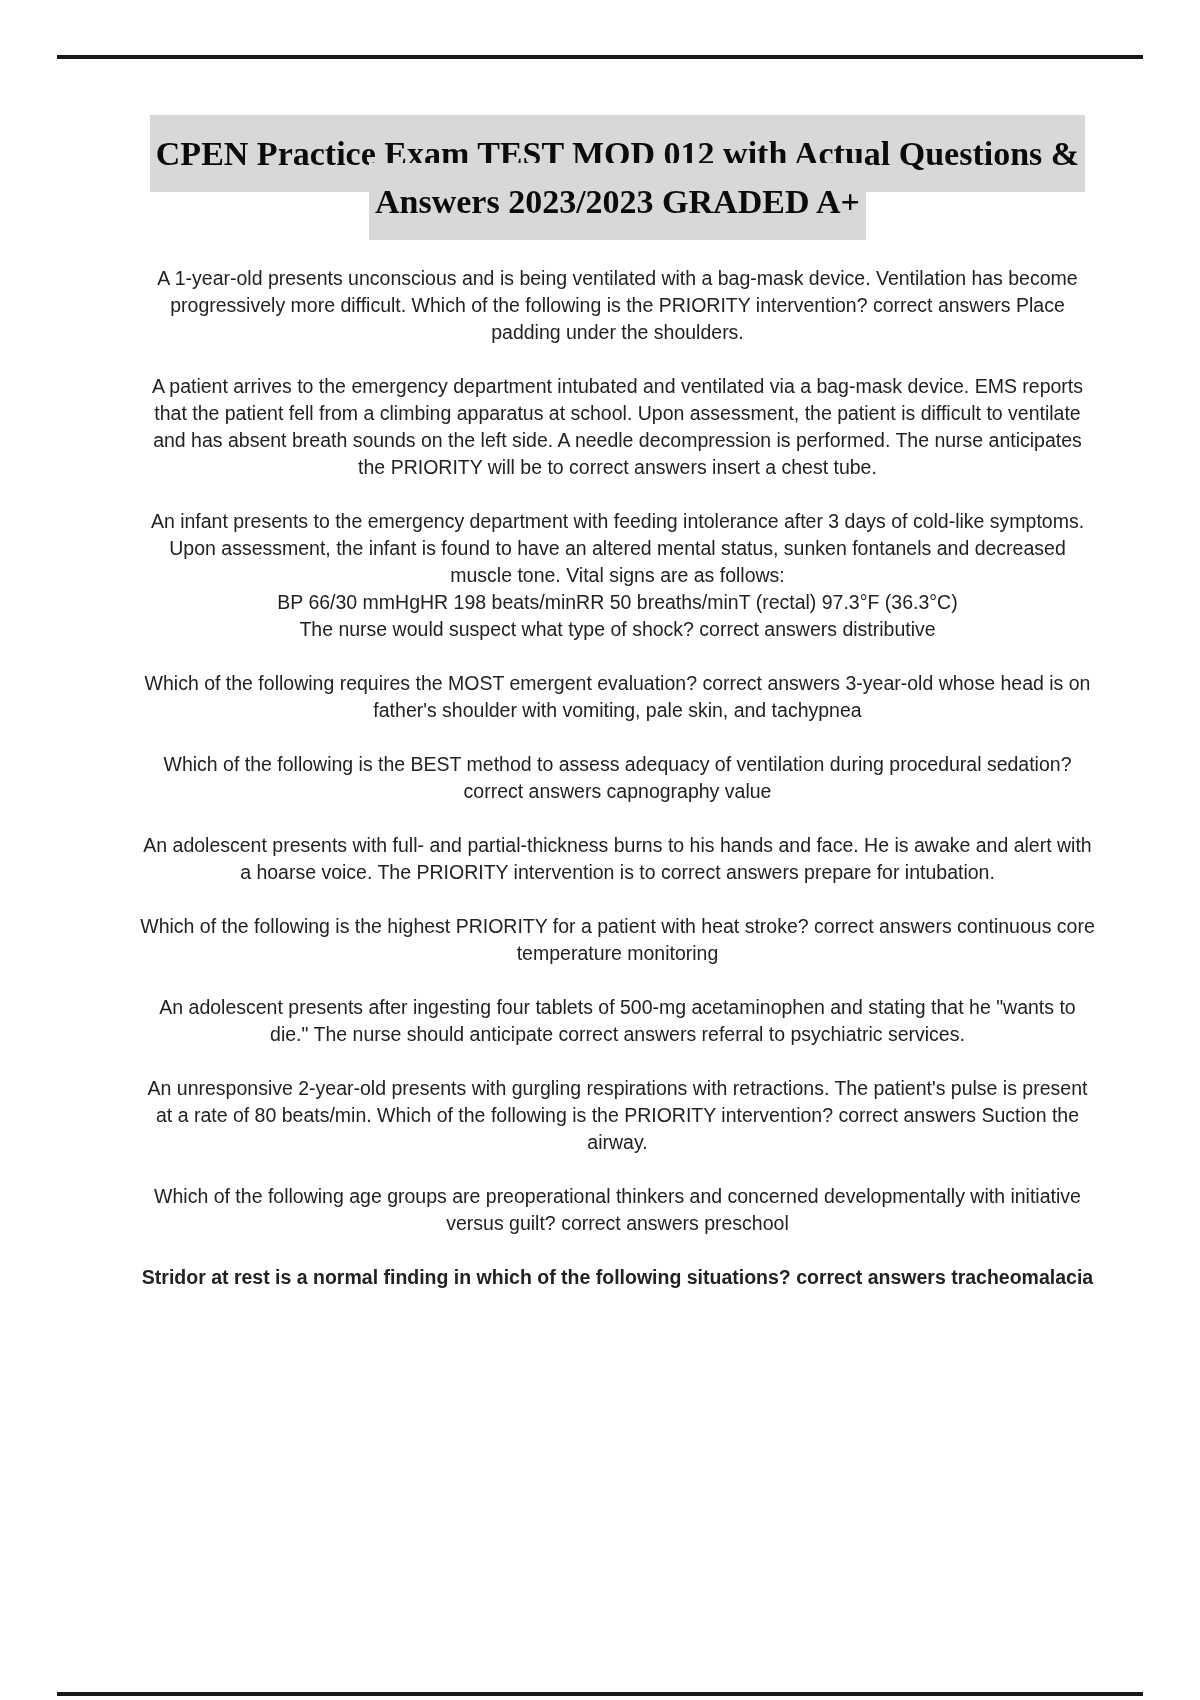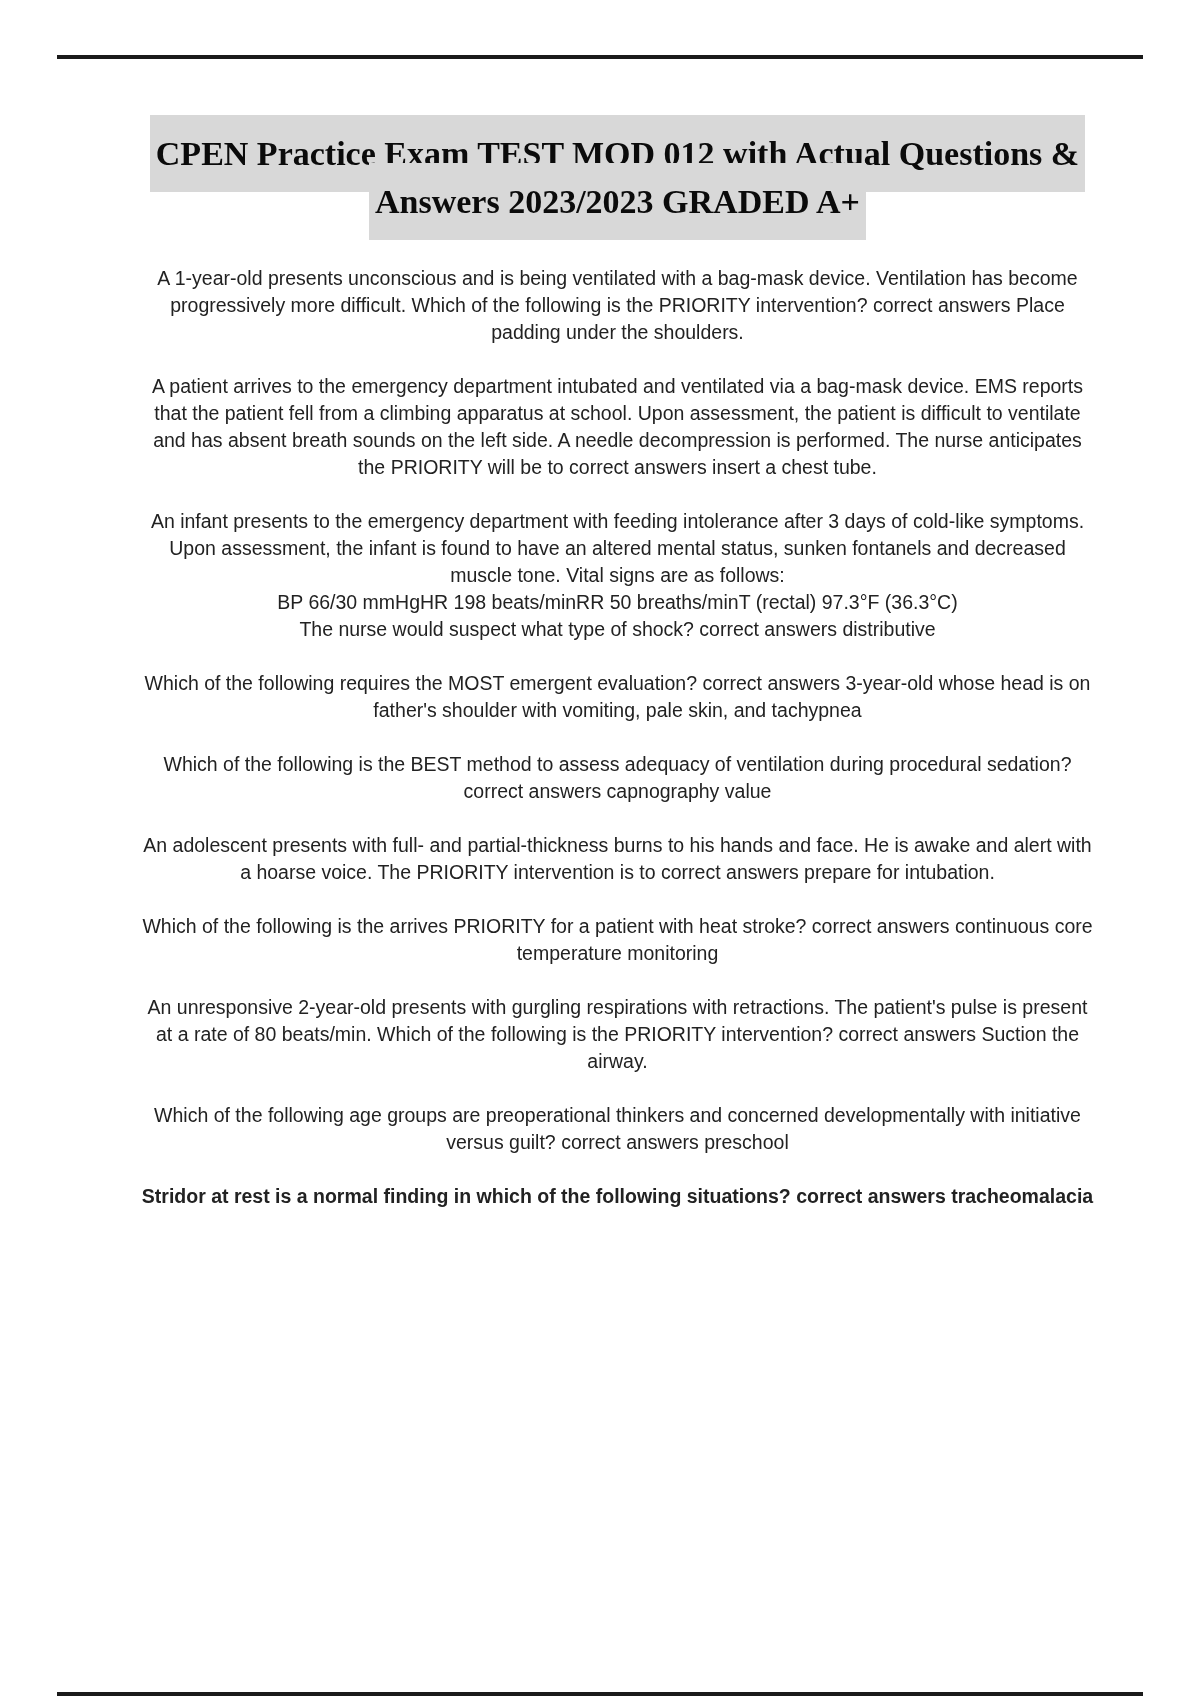--- a/index.html
+++ b/index.html
@@ -66,21 +66,22 @@
 
     <div class="body">
       <p class="para">A 1-year-old presents unconscious and is being ventilated with a bag-mask device. Ventilation has become progressively more difficult. Which of the following is the PRIORITY intervention? correct answers Place padding under the shoulders.</p>
       <p class="para">A patient arrives to the emergency department intubated and ventilated via a bag-mask device. EMS reports that the patient fell from a climbing apparatus at school. Upon assessment, the patient is difficult to ventilate and has absent breath sounds on the left side. A needle decompression is performed. The nurse anticipates the PRIORITY will be to correct answers insert a chest tube.</p>
       <p class="para">An infant presents to the emergency department with feeding intolerance after 3 days of cold-like symptoms. Upon assessment, the infant is found to have an altered mental status, sunken fontanels and decreased muscle tone. Vital signs are as follows:
 BP 66/30 mmHgHR 198 beats/minRR 50 breaths/minT (rectal) 97.3°F (36.3°C)
 The nurse would suspect what type of shock? correct answers distributive</p>
       <p class="para">Which of the following requires the MOST emergent evaluation? correct answers 3-year-old whose head is on father's shoulder with vomiting, pale skin, and tachypnea</p>
       <p class="para">Which of the following is the BEST method to assess adequacy of ventilation during procedural sedation? correct answers capnography value</p>
       <p class="para">An adolescent presents with full- and partial-thickness burns to his hands and face. He is awake and alert with a hoarse voice. The PRIORITY intervention is to correct answers prepare for intubation.</p>
-      <p class="para">Which of the following is the arrives PRIORITY for a patient with heat stroke? correct answers continuous core temperature monitoring</p>
+      <p class="para">Which of the following is the highest PRIORITY for a patient with heat stroke? correct answers continuous core temperature monitoring</p>
+      <p class="para">An adolescent presents after ingesting four tablets of 500-mg acetaminophen and stating that he "wants to die." The nurse should anticipate correct answers referral to psychiatric services.</p>
       <p class="para">An unresponsive 2-year-old presents with gurgling respirations with retractions. The patient's pulse is present at a rate of 80 beats/min. Which of the following is the PRIORITY intervention? correct answers Suction the airway.</p>
       <p class="para">Which of the following age groups are preoperational thinkers and concerned developmentally with initiative versus guilt? correct answers preschool</p>
       <p class="para">Stridor at rest is a normal finding in which of the following situations? correct answers tracheomalacia</p>
     </div>
   </div>
 
   <div class="rule rule-bottom"></div>
 </div>
 
 </body></html>

